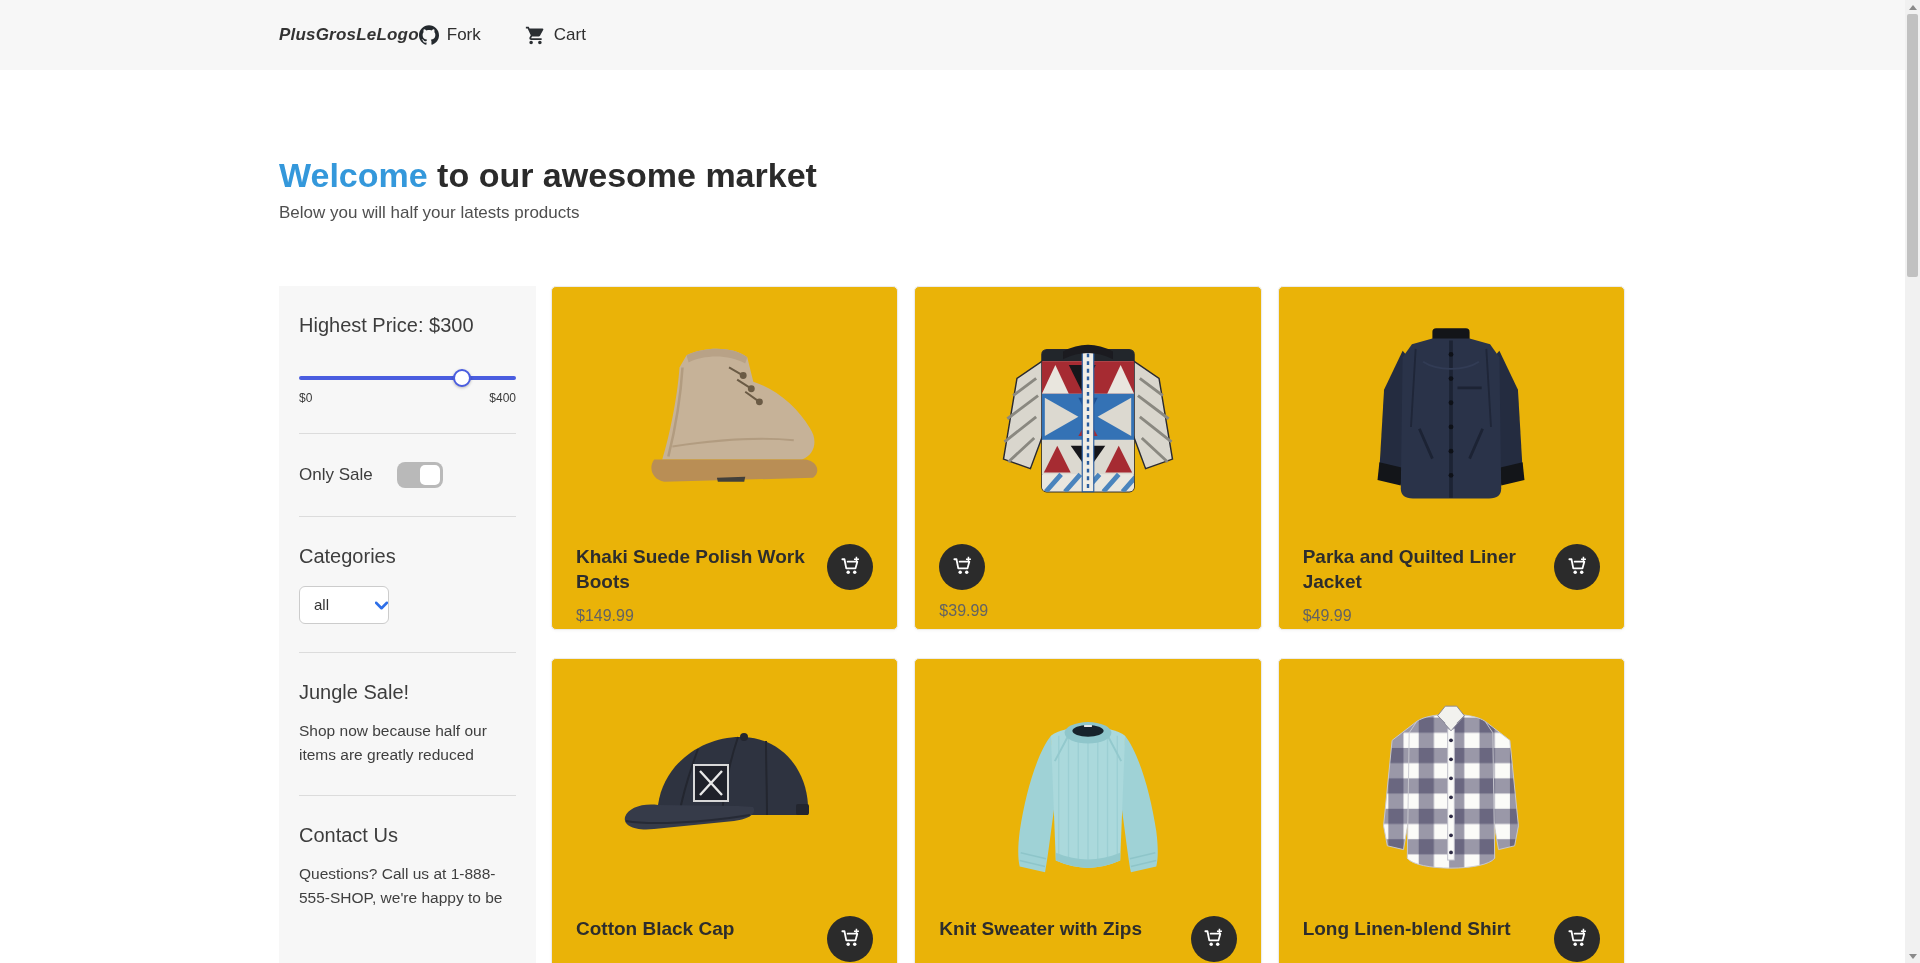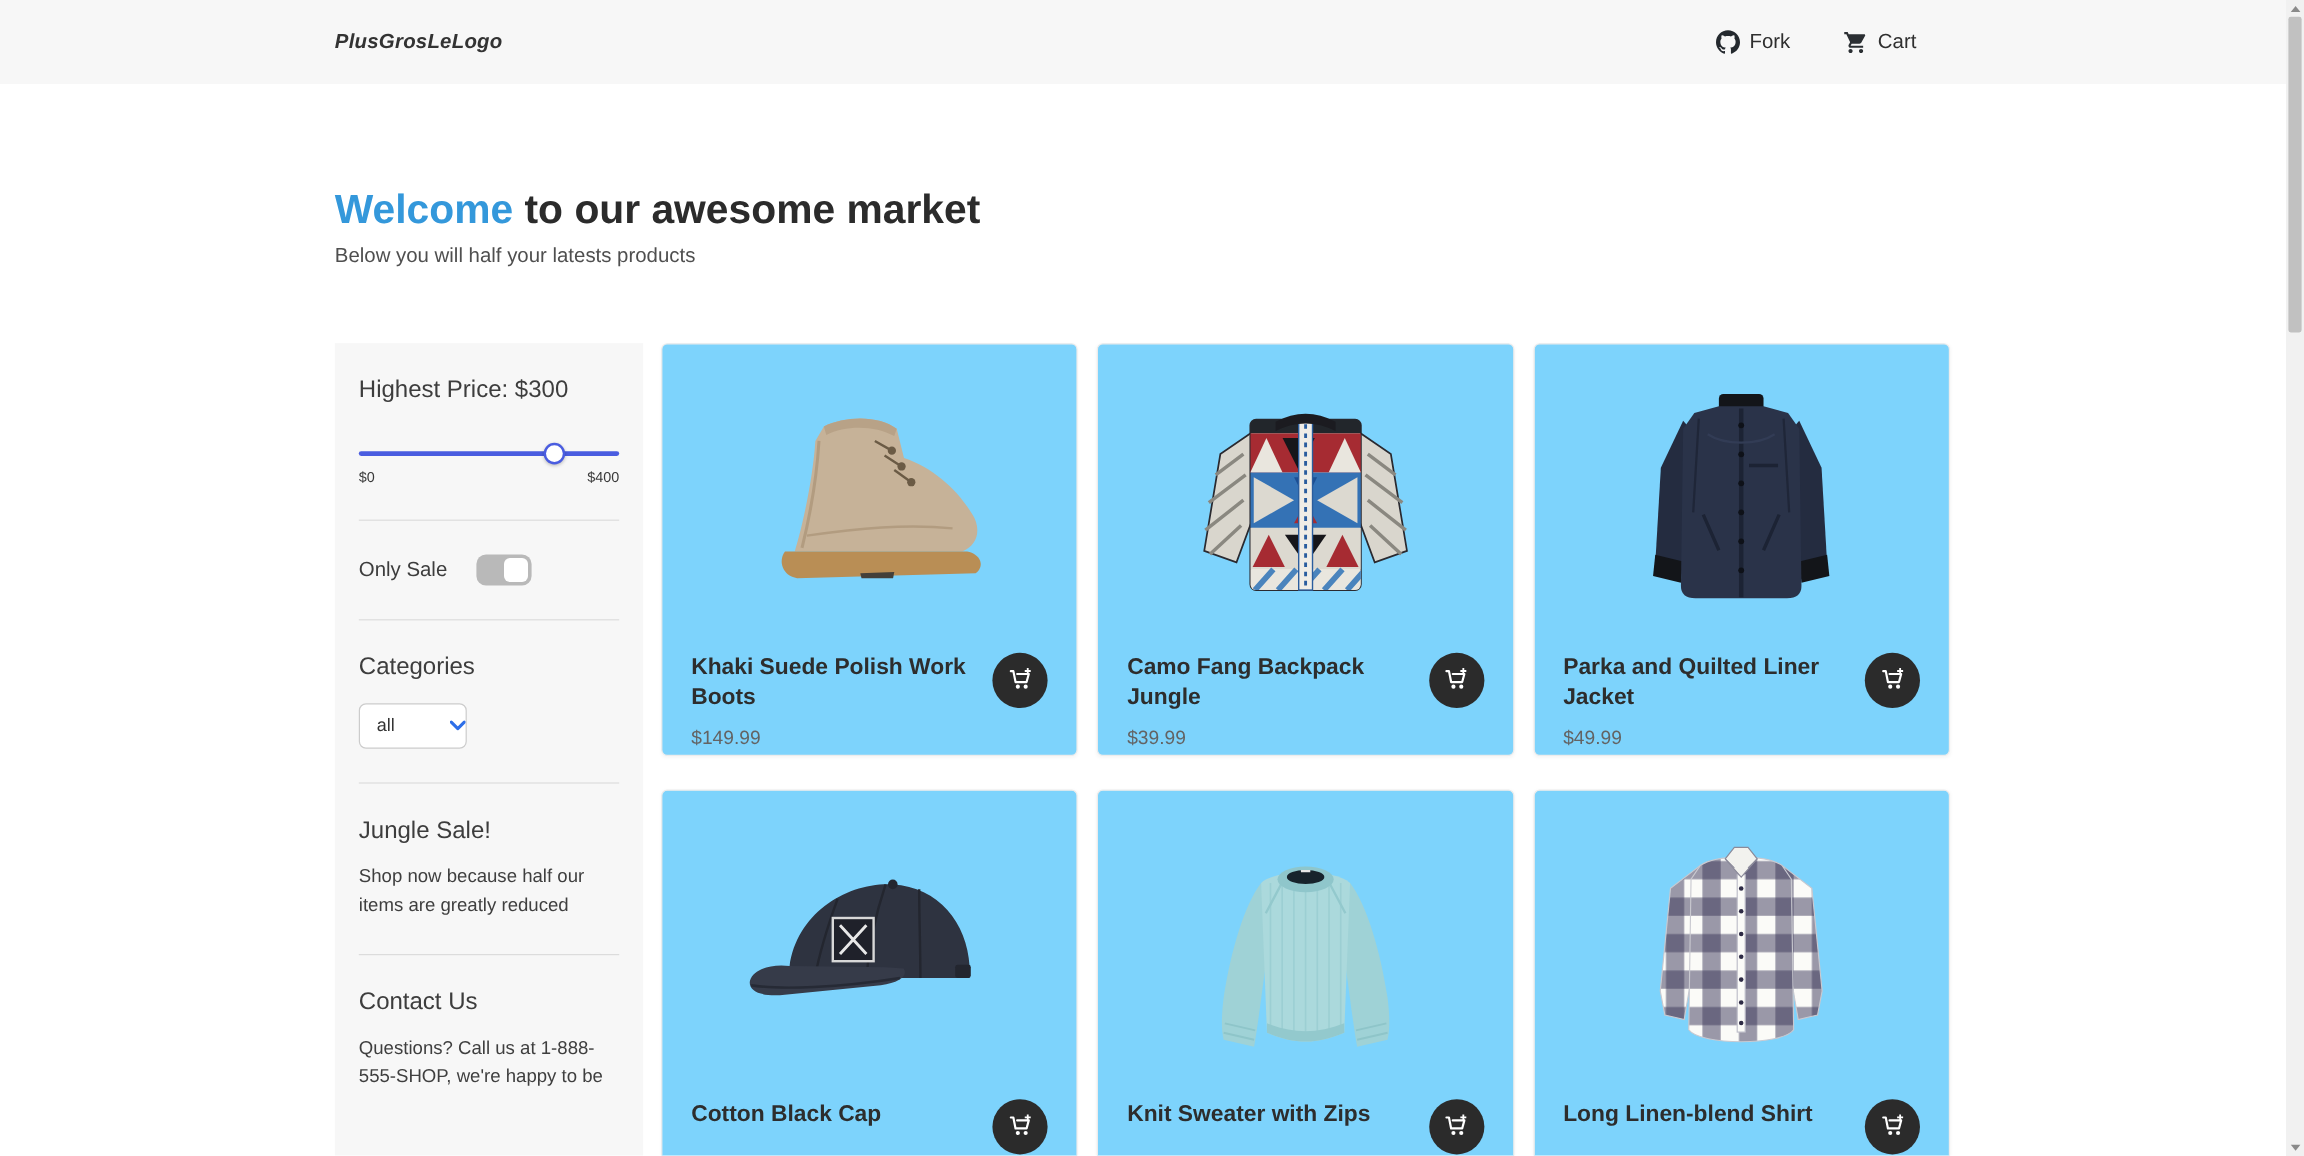--- a/index.html
+++ b/index.html
@@ -3,21 +3,21 @@
 <meta charset="utf-8">
 <style>
   * { margin:0; padding:0; box-sizing:border-box; }
   html,body { width:1920px; height:963px; overflow:hidden; background:#fff;
               font-family:"Liberation Sans", sans-serif; color:#2d2d2d; }
 
   .container { width:1346px; margin-left:279px; }
 
   
   .navbar { background:#f7f7f7; height:70px; }
-  .navbar .container { display:flex; align-items:center; justify-content:space-between; height:70px; }
+  .navbar .container { display:flex; align-items:center; justify-content:flex-start; height:70px; }
   .brand { font-size:17px; font-weight:bold; font-style:italic; color:#333; letter-spacing:.2px; cursor:pointer; }
   .nav-links { display:flex; align-items:center; gap:44px; padding-right:28px; }
   .nav-link { display:flex; align-items:center; gap:8px; font-size:17px; color:#2f2f2f; cursor:pointer; }
   .nav-link svg { display:block; }
 
   
   .hero { margin-top:85px; }
   .hero h1 { font-size:34px; font-weight:600; color:#2b2b2b; line-height:1.2; }
   .hero h1 .highlight { color:#3498db; }
   .hero .subtitle { font-size:17px; color:#4f4f4f; margin-top:7px; }
@@ -43,21 +43,21 @@
   .toggle-knob { position:absolute; right:3px; top:3px; width:20px; height:20px; background:#fff; border-radius:5px; }
 
   .select-box { margin-top:18px; width:90px; height:38px; background:#fff; border:1px solid #ccc;
                 border-radius:6px; display:flex; align-items:center; justify-content:space-between;
                 padding:0 0 0 14px; font-size:15px; color:#333; cursor:pointer; }
 
   .side-text { font-size:15.5px; color:#3f3f3f; line-height:1.55; margin-top:15px; }
 
   
   .grid { flex:1; display:grid; grid-template-columns:repeat(3,1fr); column-gap:16px; row-gap:28px; }
-  .card { background:#7dd3fc; border:1px solid #ececec; border-radius:5px; box-shadow:0 1px 3px rgba(0,0,0,.04);
+  .card { background:#eab308; border:1px solid #ececec; border-radius:5px; box-shadow:0 1px 3px rgba(0,0,0,.04);
           padding:24px; height:344px; overflow:hidden; }
   .img-wrap { height:205px; display:flex; align-items:center; justify-content:center; margin-bottom:28px; }
   .card-row { display:flex; align-items:flex-start; gap:12px; }
   .card-title { flex:1; font-size:19px; font-weight:bold; color:#2d2d2d; line-height:1.35; }
   .cart-btn { width:46px; height:46px; border-radius:50%; background:#2b2b2b; border:none; flex-shrink:0;
               display:flex; align-items:center; justify-content:center; cursor:pointer; }
   .card-price { font-size:16px; color:#636363; margin-top:12px; }
 
   
   .scrollbar { position:fixed; top:0; right:0; width:15px; height:963px; background:#f1f1f1; z-index:50; }
@@ -210,21 +210,20 @@
               <path d="M82,134 L100,160 L118,134 Z" fill="#16161a"></path>
               <rect x="52" y="164" width="96" height="18" fill="#e9e6de"></rect>
               <path d="M56,182 L72,164 M76,182 L92,164 M96,182 L112,164 M116,182 L132,164 M136,182 L152,164" stroke="#4a84bd" stroke-width="5"></path>
             </g>
             <rect x="94" y="34" width="12" height="148" fill="#f0ede6" stroke="#2a5d9e" stroke-width="1.2"></rect>
             <path d="M100,38 L100,180" stroke="#2a5d9e" stroke-width="2.5" stroke-dasharray="4 4"></path>
             <path d="M74,36 Q100,22 126,36 L126,44 Q100,31 74,44 Z" fill="#1b1b20"></path>
           </svg>
         </div>
         <div class="card-row">
-          <div class="card-title">Camo Fang Backpack Jungle</div>
           <button class="cart-btn">
             <span>
               <svg width="23" height="23" viewBox="0 0 24 24">
                   <g fill="none" stroke="#fff" stroke-width="1.9" stroke-linecap="round" stroke-linejoin="round">
                     <path d="M3.5 5.5h2.2L7.6 15h9.6l1.9-7H9"></path>
                   </g>
                   <circle cx="9.6" cy="19" r="1.8" fill="#fff"></circle>
                   <circle cx="16.4" cy="19" r="1.8" fill="#fff"></circle>
                   <path d="M15.6 4.6h1.8V2.8h1.6v1.8h1.8v1.6h-1.8V8h-1.6V6.2h-1.8z" fill="#fff"></path>
                 </svg>

